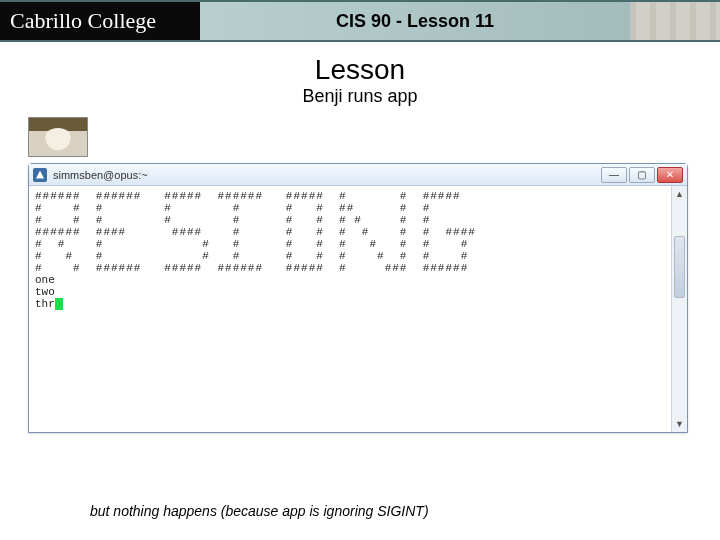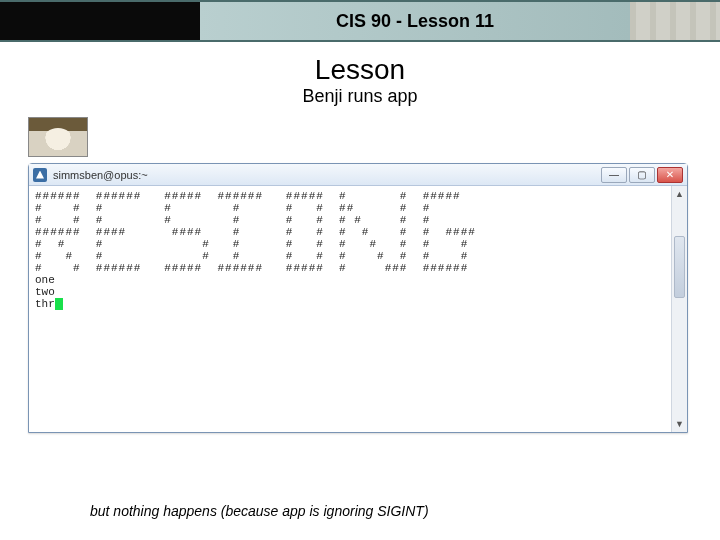--- a/index.html
+++ b/index.html
@@ -212,20 +212,21 @@
     font-size: 14px;
     line-height: 1.25;
     color: #000;
   }
 </style>
 </head>
 <body>
 
 <div class="header-band">
   <div class="logo-area">
+    <span class="logo-script">Cabrillo College</span>
   </div>
   <div class="title-area">CIS 90 - Lesson 11</div>
   <div class="photo-area"></div>
 </div>
 
 <div class="main">
   <div class="heading">Lesson</div>
   <div class="subheading">Benji runs app</div>
 
   <div class="dog-pic"></div>

